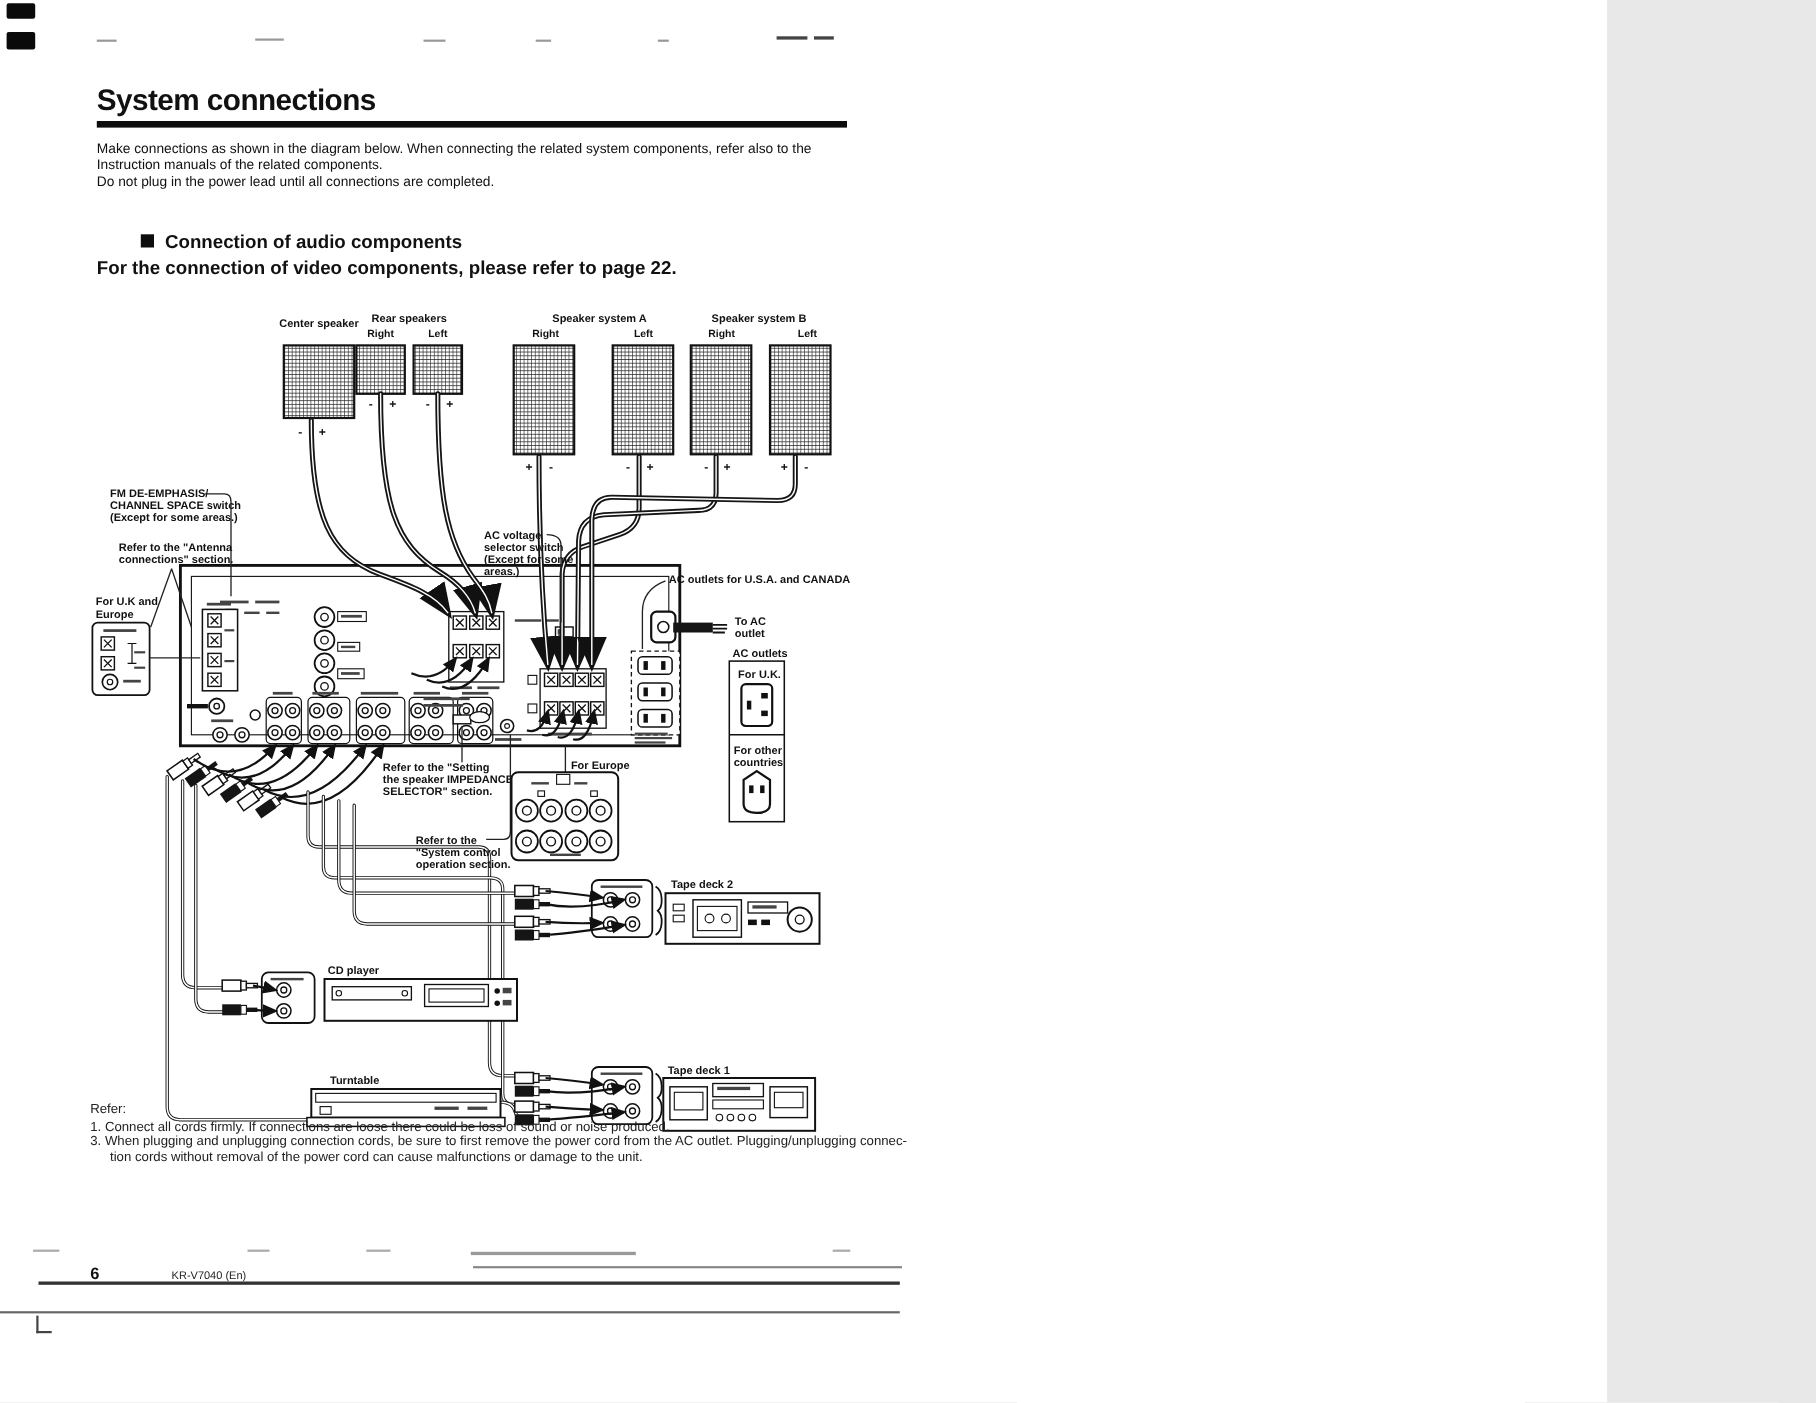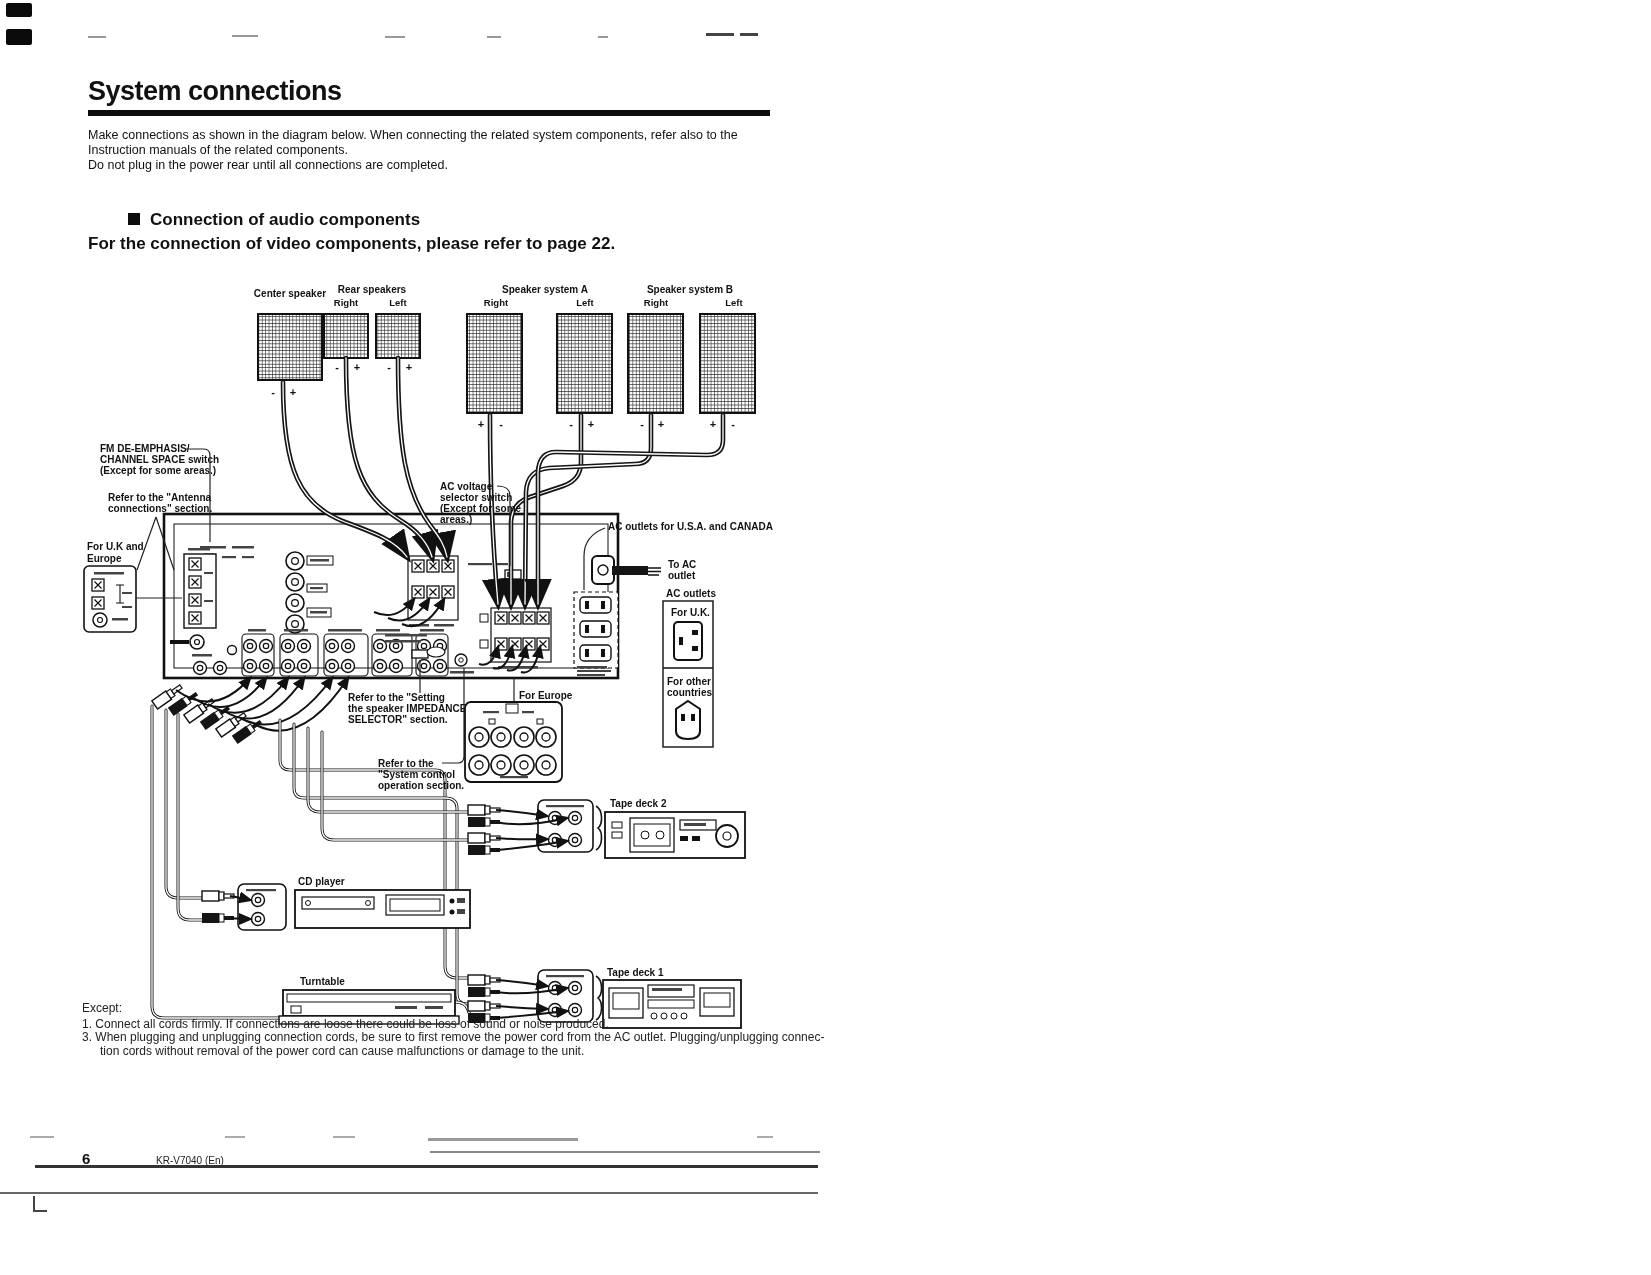--- a/index.html
+++ b/index.html
@@ -1,16 +1,16 @@
 <!DOCTYPE html>
 <html><head>
 <meta charset="utf-8">
 <style>
   html,body{margin:0;padding:0;background:#e8e8e8;}
-  .page{position:relative;width:1651px;height:1275px;background:#ffffff;overflow:hidden;
+  .page{position:relative;width:1461px;height:1275px;background:#ffffff;overflow:hidden;
         font-family:"Liberation Sans",sans-serif;color:#111;}
   .abs{position:absolute;}
   .title{font-size:27px;font-weight:bold;letter-spacing:-0.5px;}
   .rule{background:#0d0d0d;}
   .intro{font-size:12.5px;font-weight:normal;line-height:15px;white-space:nowrap;}
   .sechead{font-size:17px;font-weight:bold;}
   .sqbullet{display:inline-block;width:12px;height:12px;background:#0d0d0d;margin-right:10px;}
   .subtext{font-size:17px;font-weight:bold;}
   .notes{font-size:12px;line-height:13.5px;color:#222;}
   .notes .nh{margin-bottom:2px;}
@@ -53,21 +53,21 @@
   <div class="art" style="left:35px;top:1165px;width:783px;height:3px;background:#333;"></div>
   <div class="art" style="left:0px;top:1192px;width:818px;height:2px;background:#666;"></div>
   <div class="art" style="left:33px;top:1196px;width:2px;height:16px;background:#444;"></div>
   <div class="art" style="left:33px;top:1210px;width:14px;height:2px;background:#444;"></div>
 
   <div class="abs title" style="left:88px;top:76px;">System connections</div>
   <div class="abs rule" style="left:88px;top:110px;width:682px;height:6px;"></div>
   <div class="abs intro" style="left:88px;top:128px;">
     <div>Make connections as shown in the diagram below. When connecting the related system components, refer also to the</div>
     <div>Instruction manuals of the related components.</div>
-    <div>Do not plug in the power rear until all connections are completed.</div>
+    <div>Do not plug in the power lead until all connections are completed.</div>
   </div>
   <div class="abs sechead" style="left:88px;top:210px;padding-left:40px;">
     <span class="sqbullet"></span><span>Connection of audio components</span>
   </div>
   <div class="abs subtext" style="left:88px;top:234px;">For the connection of video components, please refer to page 22.</div>
 
   <svg class="abs" style="left:60px;top:260px;" width="740" height="790" viewBox="60 260 740 790">
     <defs>
       <pattern id="grille" width="3.4" height="3.4" patternUnits="userSpaceOnUse">
         <rect width="3.4" height="3.4" fill="#fff"></rect>
@@ -536,21 +536,21 @@
         <circle cx="664" cy="1016" r="3" fill="#fff" stroke="#111" stroke-width="1"></circle>
         <circle cx="674" cy="1016" r="3" fill="#fff" stroke="#111" stroke-width="1"></circle>
         <circle cx="684" cy="1016" r="3" fill="#fff" stroke="#111" stroke-width="1"></circle>
         <rect x="700" y="988" width="34" height="28" fill="#fff" stroke="#111" stroke-width="1.3"></rect>
         <rect x="704" y="993" width="26" height="14" fill="#fff" stroke="#111" stroke-width="1"></rect>
       </g>
     </g>
   </svg>
 
   <div class="abs notes" style="left:82px;top:1002px;">
-    <div class="nh">Except:</div>
+    <div class="nh">Refer:</div>
     <div>1.  Connect all cords firmly. If connections are loose there could be loss of sound or noise produced.</div>
     <div>3.  When plugging and unplugging connection cords, be sure to first remove the power cord from the AC outlet. Plugging/unplugging connec-</div>
     <div style="padding-left:18px;">tion cords without removal of the power cord can cause malfunctions or damage to the unit.</div>
   </div>
 
   <div class="abs footer-num" style="left:82px;top:1150px;">6</div>
   <div class="abs footer-model" style="left:108px;top:1155px;">KR-V7040 (En)</div>
 
 </div>
 

